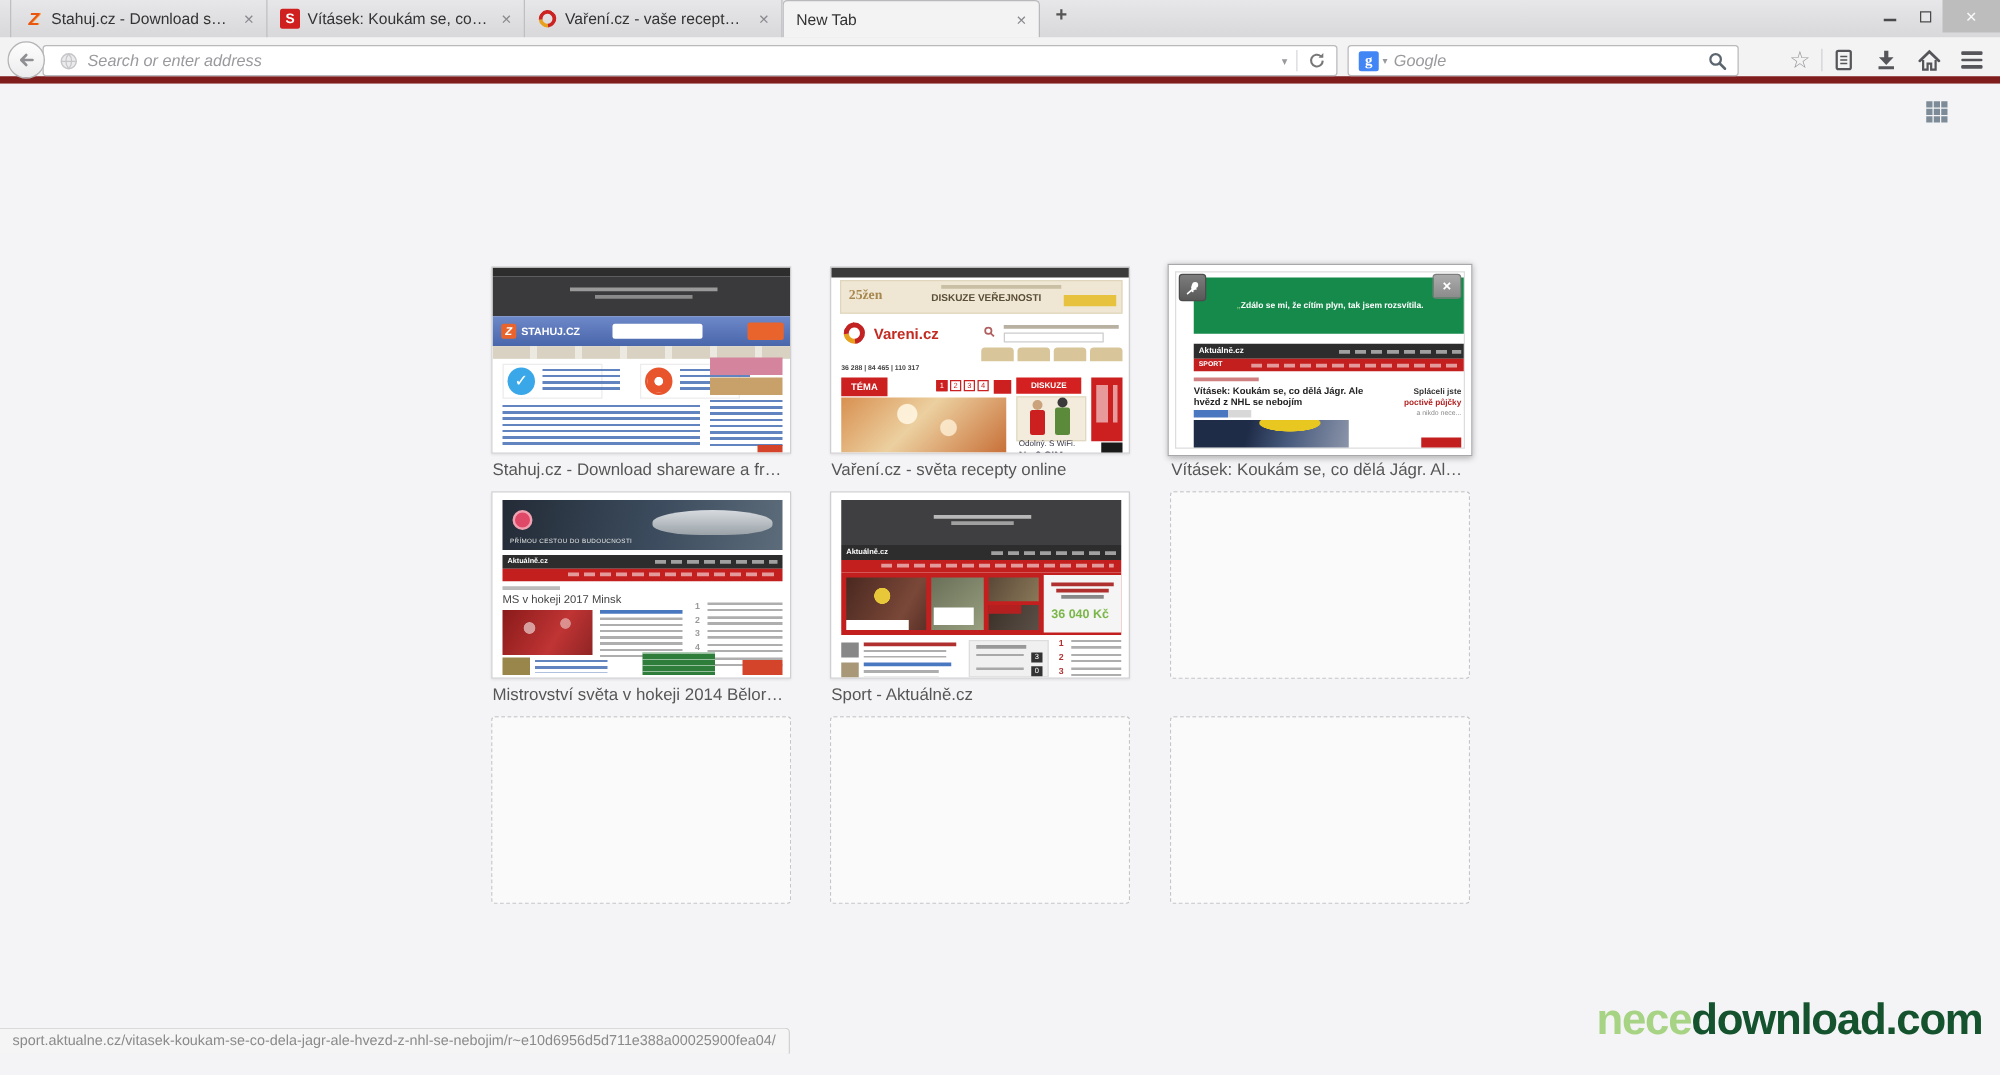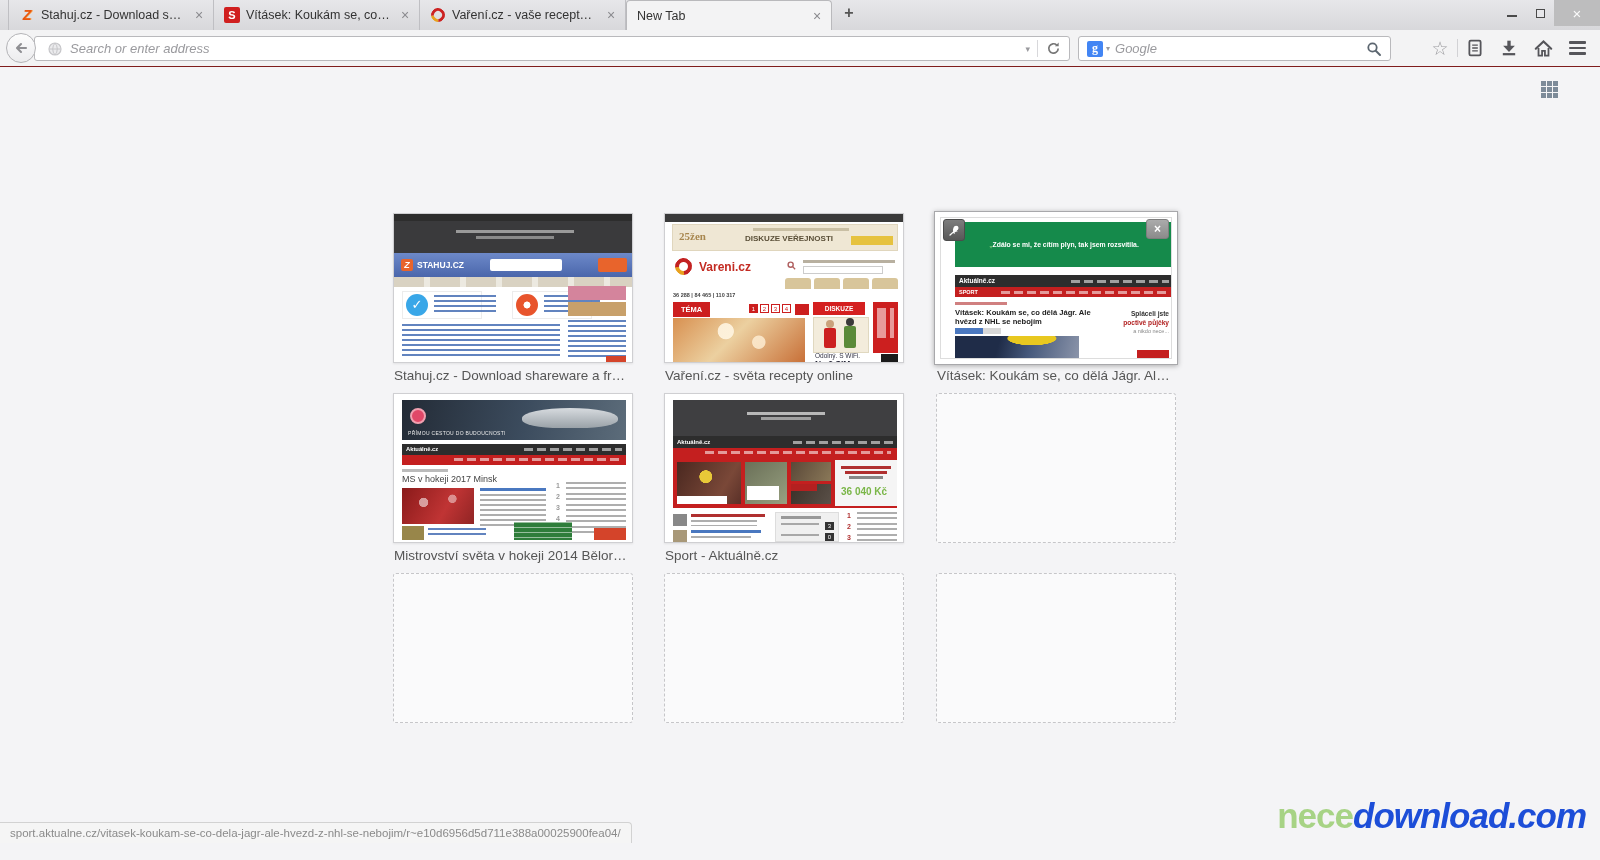--- a/index.html
+++ b/index.html
@@ -37,21 +37,21 @@
   .win-restore-glyph { width:9px; height:9px; border:1.5px solid #4a4a4a;
     position:relative; background:#e7e7ea; }
   .win-restore-glyph:before { content:""; position:absolute; left:2px; top:-4px;
     width:9px; height:9px; border:1.5px solid #4a4a4a; z-index:-1; }
   .win-close { width:46px; height:26px; background:#bdbdbe; color:#fafafa;
     font-size:15px; display:flex; align-items:center; justify-content:center;
     cursor:pointer; }
 
   
   .toolbar { position:absolute; left:0; top:30px; width:1600px; height:37px;
-    background:#f3f3f4; border-bottom:1px solid #7f1d1d; }
+    background:#f3f3f4; border-bottom:6px solid #7f1d1d; }
   .back-btn { position:absolute; left:6px; top:3px; width:30px; height:30px;
     border-radius:50%; border:1px solid #b4b4b7;
     background:linear-gradient(#fdfdfd,#ececee); display:flex; align-items:center;
     justify-content:center; cursor:pointer; z-index:2; }
   .urlbar { position:absolute; left:34px; top:6px; width:1036px; height:25px;
     background:#fff; border:1px solid #b9b9bc; border-radius:3px; display:flex;
     align-items:center; padding-left:12px; }
   .urlbar input { flex:1; border:none; outline:none; font-size:13px;
     font-family:"Liberation Sans",sans-serif; color:#444; background:transparent;
     padding-left:7px; }
@@ -313,21 +313,21 @@
   .t5-li .ln{flex:1;height:7px;}
 
   
   .status-tip { position:absolute; left:0; top:822px; height:21px;
     background:#f5f5f5; border:1px solid #d2d2d2; border-left:none;
     border-bottom:none; border-top-right-radius:4px; display:inline-flex;
     align-items:center; padding:0 10px; font-size:11.5px; color:#8a8a8a; }
   .watermark { position:absolute; right:14px; bottom:24px; font-size:35px;
     font-weight:bold; letter-spacing:-1px; }
   .wm-green { color:#a7d385; }
-  .wm-gray { color:#1d4ed8;font-style:italic; }
+  .wm-gray { color:#14532d; }
 </style>
 </head>
 <body>
 
 <div class="tabbar">
   <div class="tabs">
 
     <div class="tab bg">
       <span class="favicon fav-stahuj">Z</span>
       <span class="tab-title">Stahuj.cz - Download share...</span>

